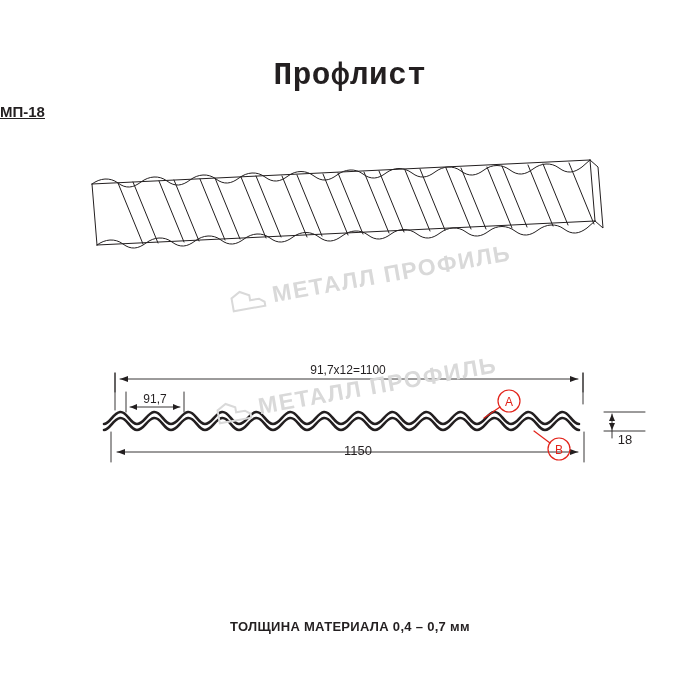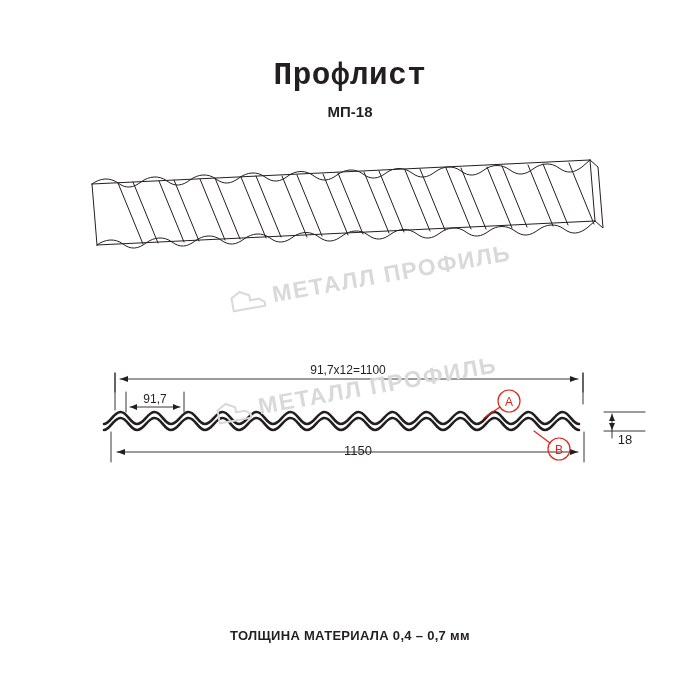--- a/index.html
+++ b/index.html
@@ -29,34 +29,33 @@
     font-size: 31px;
     font-weight: bold;
     letter-spacing: 0.5px;
     font-family: Liberation Mono, monospace;
   }
   .subtitle {
     position: absolute;
     top: 103px;
     left: 0;
     width: 700px;
-    text-align: center;
     font-size: 15px;
     font-weight: bold;
+    text-decoration: underline;
   }
   .footer {
     position: absolute;
     top: 619px;
     left: 0;
     width: 700px;
     text-align: center;
     font-size: 13px;
     font-weight: bold;
     letter-spacing: 0.3px;
-    margin-top: 9px;
   }
   .svg-layer {
     position: absolute;
     top: 0;
     left: 0;
   }
   .wm {
     position: absolute;
     font-family: "Liberation Sans", sans-serif;
     font-weight: bold;

